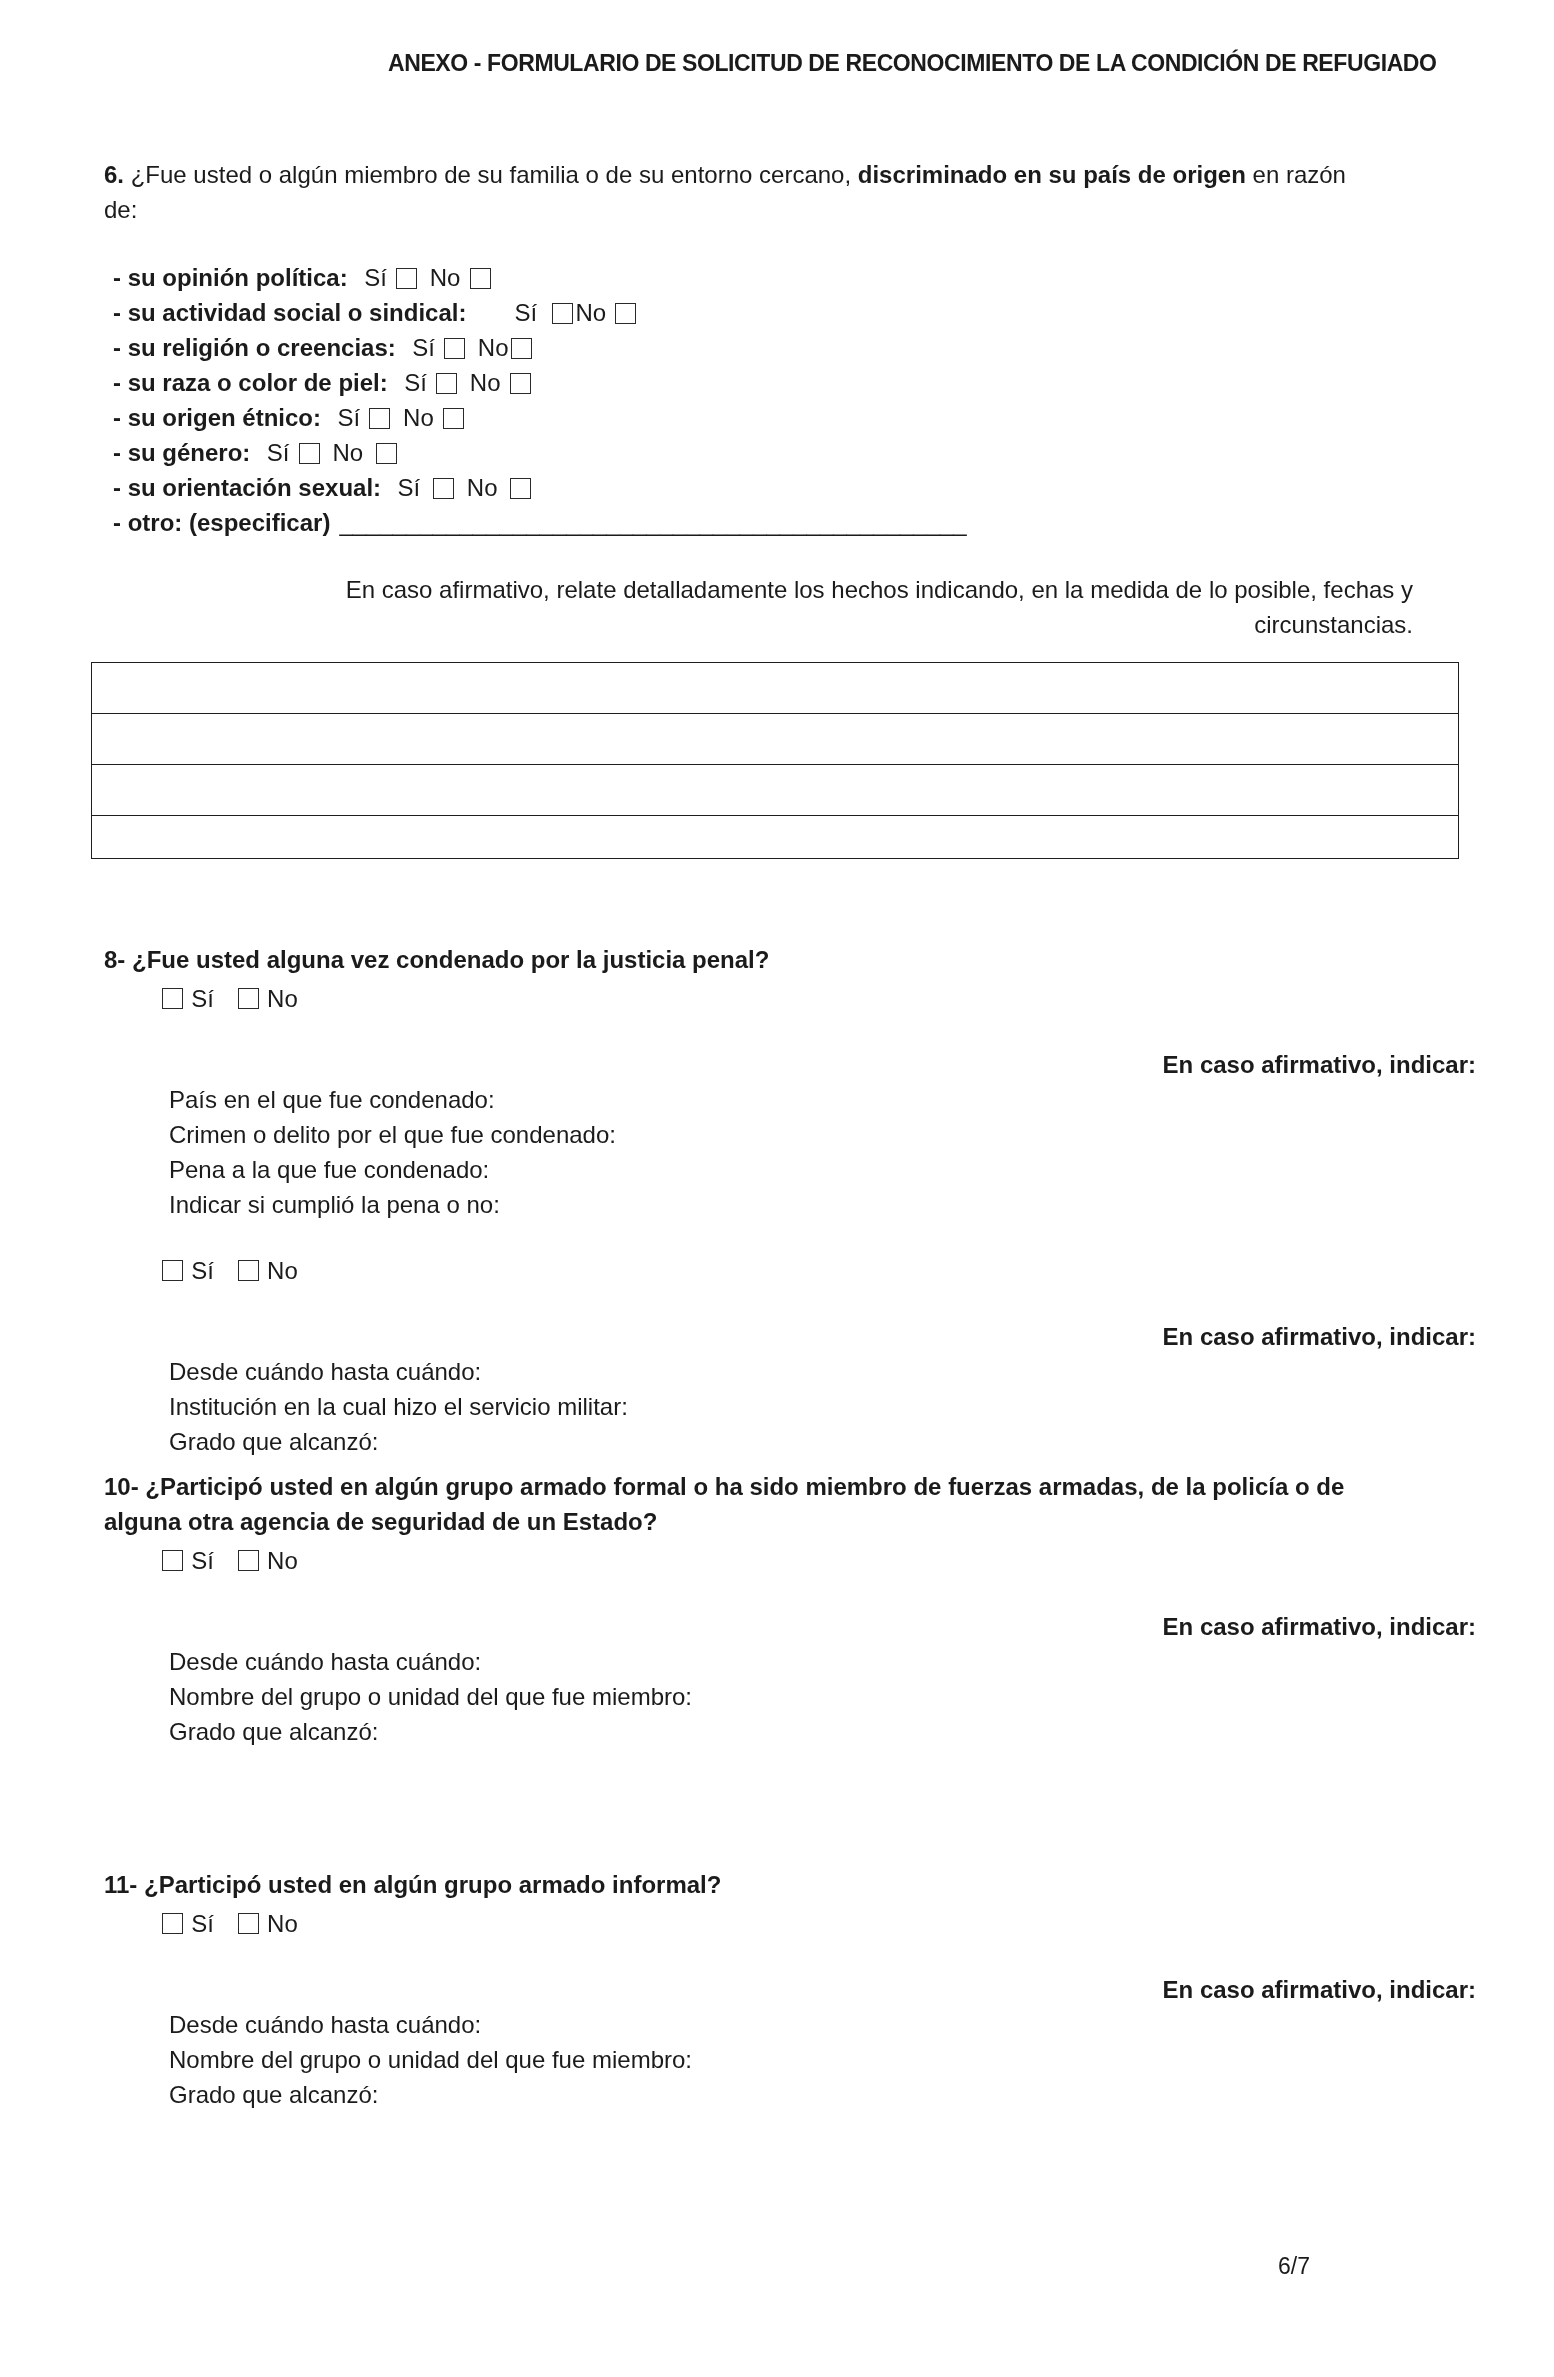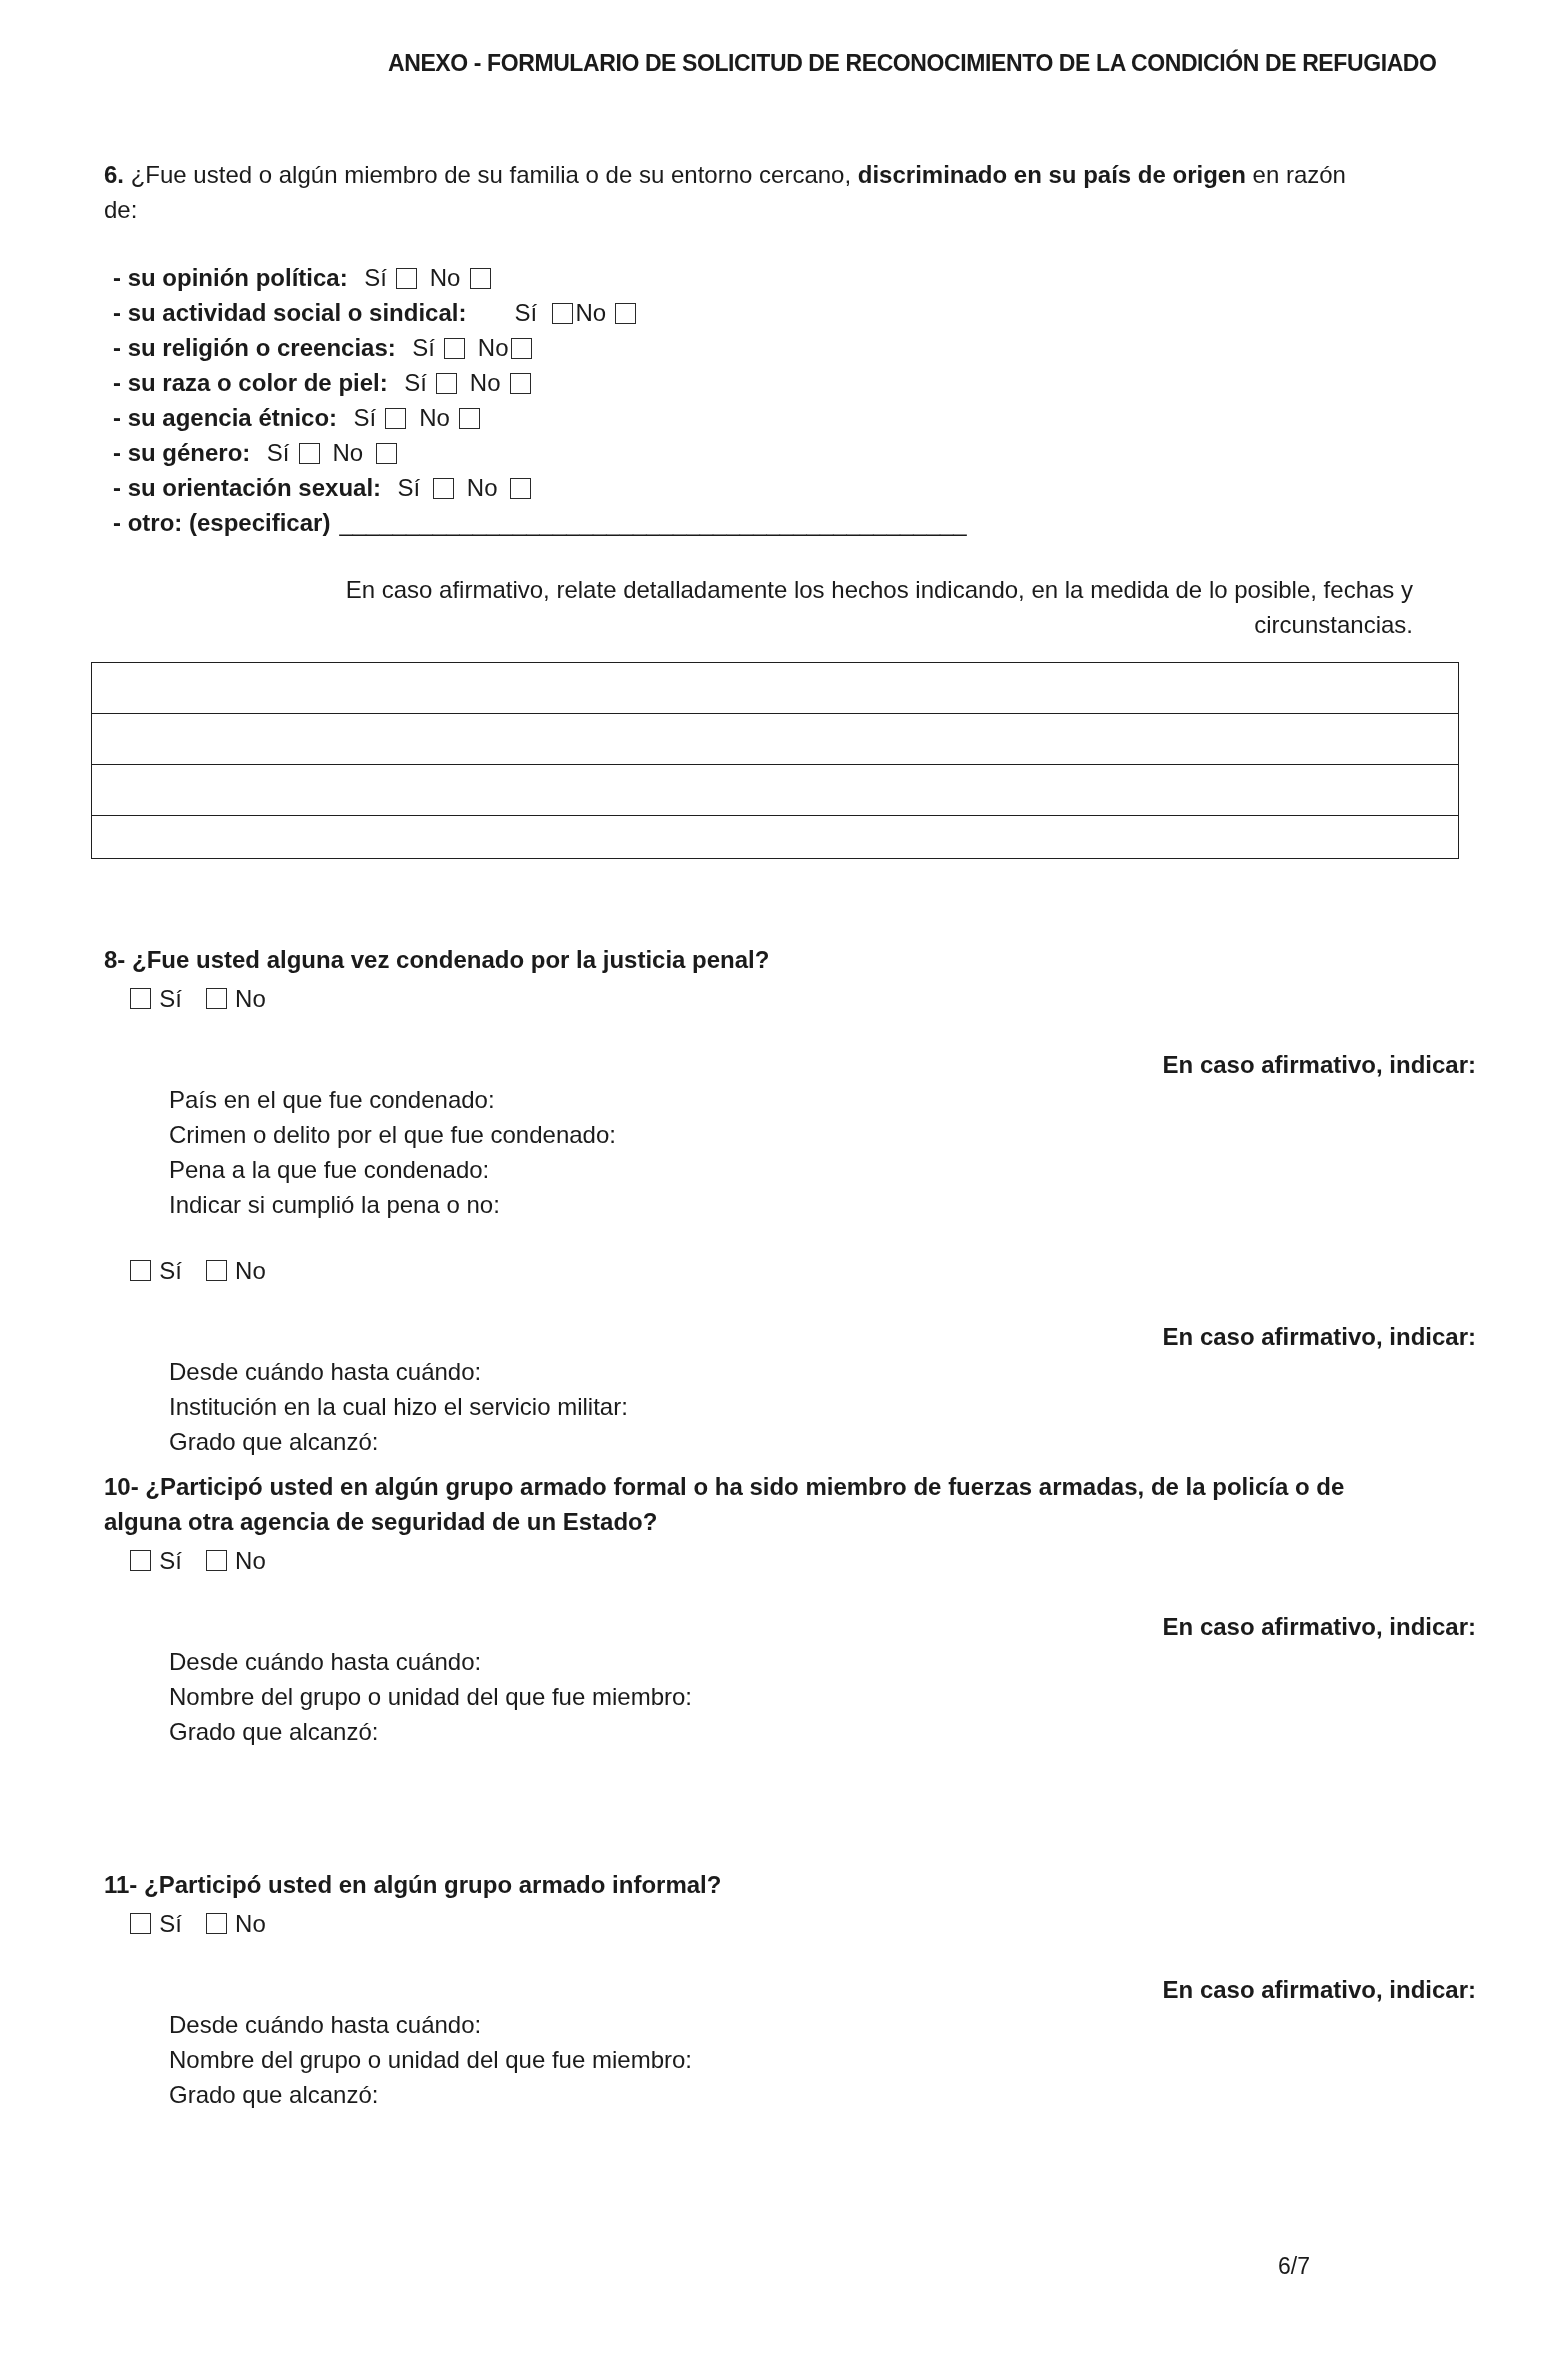--- a/index.html
+++ b/index.html
@@ -64,21 +64,21 @@
 
   .q { position:absolute; left:104px; width:1372px; }
   .q-8  { top:942px; }
   .q-9  { top:1249px; }
   .q-10 { top:1469px; }
   .q-11 { top:1867px; }
   .q-title {
     font-size:24px; font-weight:700; line-height:35px;
     white-space:pre-line;
   }
-  .yesno { margin-top:3.7px; margin-left:26px; line-height:35px; }
+  .yesno { margin-top:3.7px; margin-left:58px; line-height:35px; }
   .yesno .cbox { margin-left:0; margin-right:8.2px; }
   .yesno .yn-no-box { margin-left:24px; }
   .affirm { margin-top:31px; margin-left:120px; font-weight:700; line-height:35px;text-align:right; }
   .q-item { margin-left:65px; line-height:35px; }
 
   .page-number {
     position:absolute; top:2253px; left:1278px;
     font-size:23px;
   }
 </style>
@@ -101,21 +101,21 @@
 
   <div class="opt-row">
     <b class="opt-label">- su religión o creencias:</b><span class="si-label">Sí</span><span class="cbox si-box"></span><span class="no-label">No</span><span class="cbox no-box"></span>
   </div>
 
   <div class="opt-row">
     <b class="opt-label">- su raza o color de piel:</b><span class="si-label">Sí</span><span class="cbox si-box"></span><span class="no-label">No</span><span class="cbox no-box"></span>
   </div>
 
   <div class="opt-row">
-    <b class="opt-label">- su agencia étnico:</b><span class="si-label">Sí</span><span class="cbox si-box"></span><span class="no-label">No</span><span class="cbox no-box"></span>
+    <b class="opt-label">- su origen étnico:</b><span class="si-label">Sí</span><span class="cbox si-box"></span><span class="no-label">No</span><span class="cbox no-box"></span>
   </div>
 
   <div class="opt-row">
     <b class="opt-label">- su género:</b><span class="si-label">Sí</span><span class="cbox si-box"></span><span class="no-label">No</span><span class="cbox no-box"></span>
   </div>
 
   <div class="opt-row">
     <b class="opt-label">- su orientación sexual:</b><span class="si-label">Sí</span><span class="cbox si-box"></span><span class="no-label">No</span><span class="cbox no-box"></span>
   </div>
 

